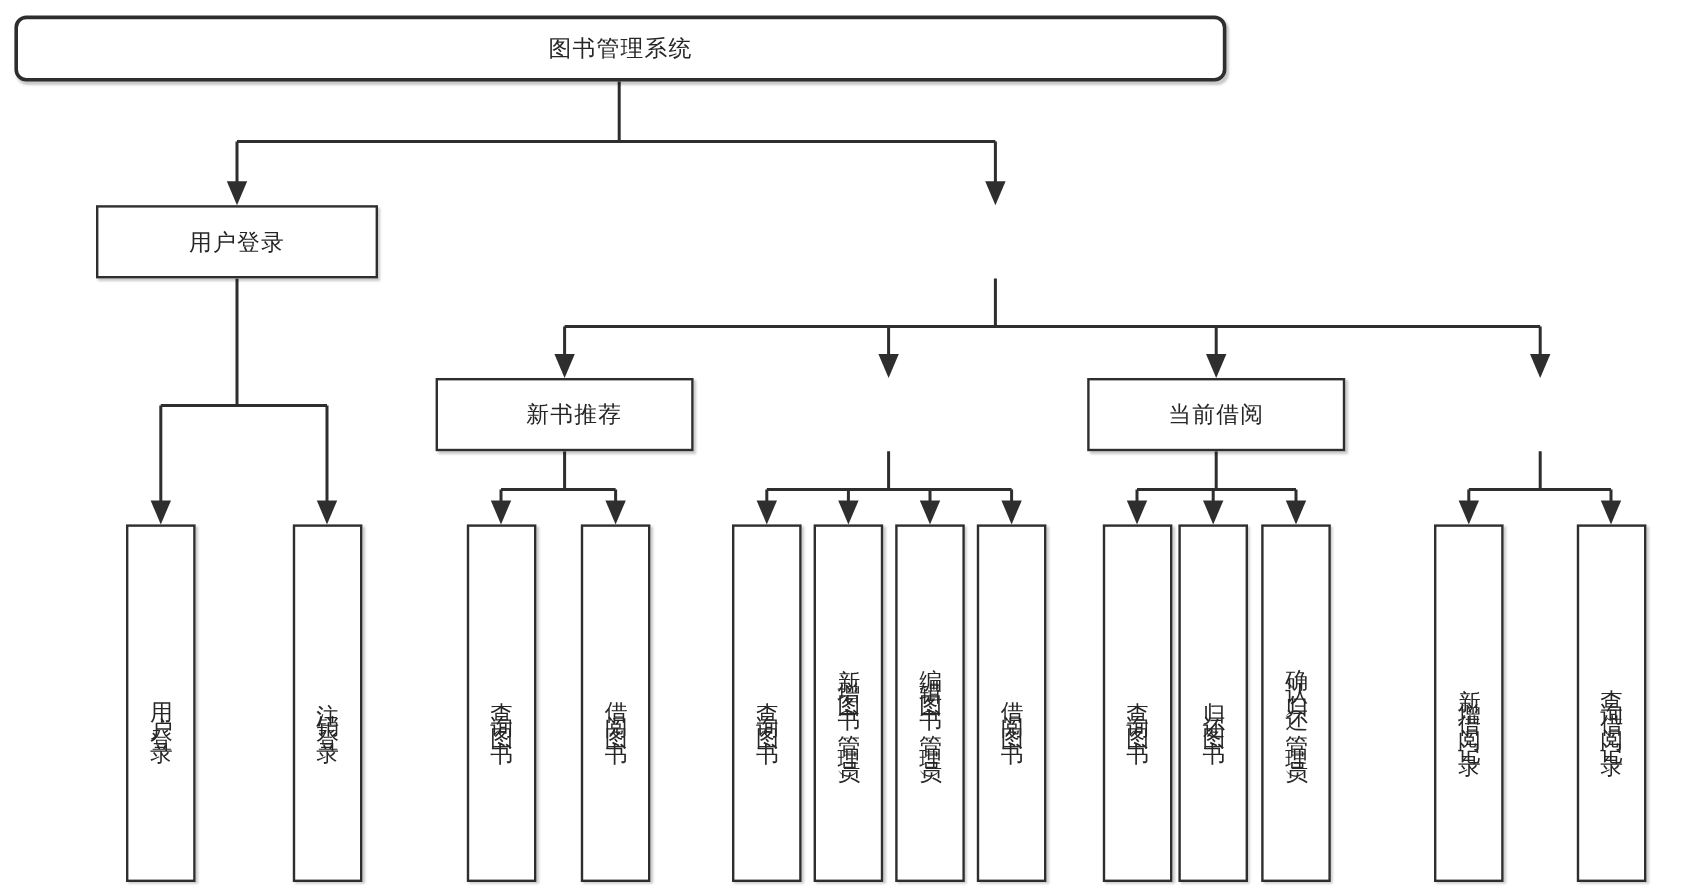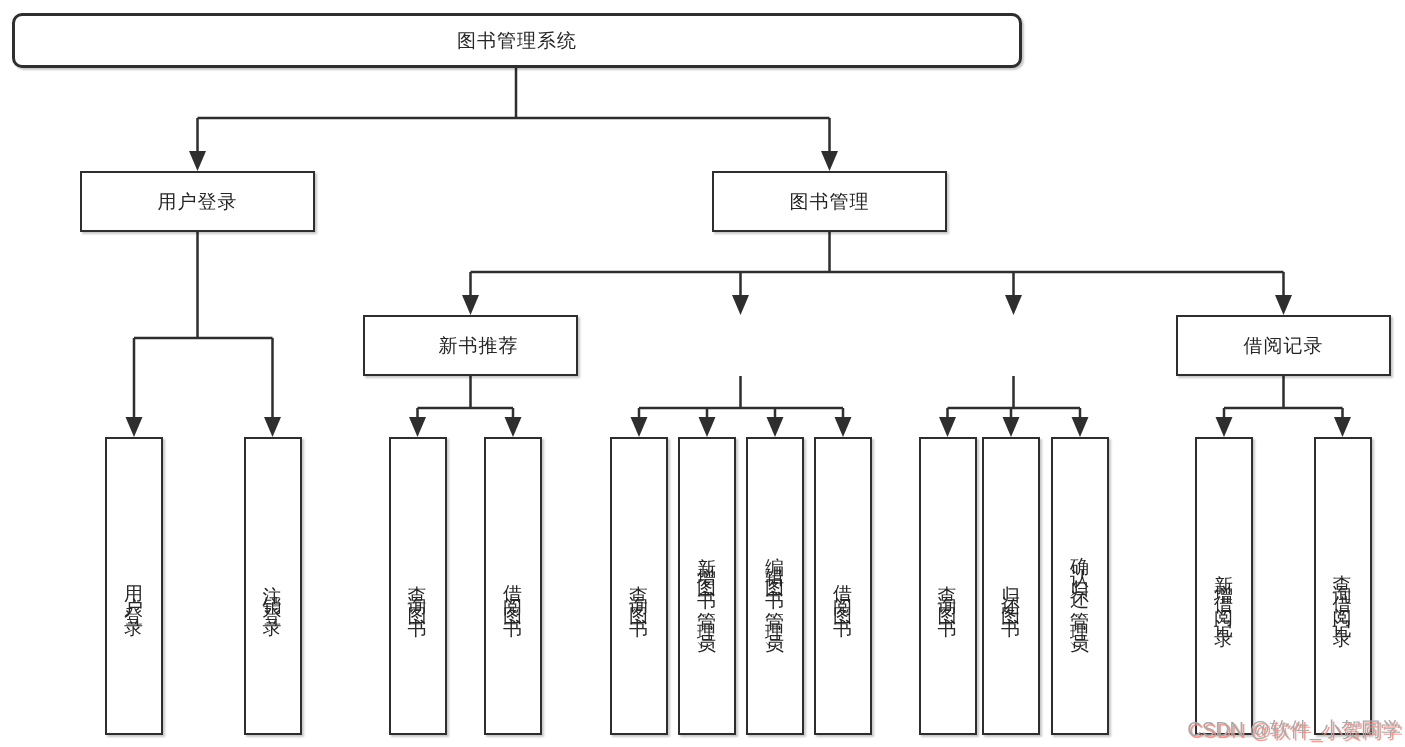--- a/index.html
+++ b/index.html
@@ -93,24 +93,23 @@
     <g>
       <path d="M1283.5 376 V408 M1224 408 H1342.5 M1224 408 V419 M1342.5 408 V419"></path>
       <polygon points="1215.5,417 1232.5,417 1224,437"></polygon>
       <polygon points="1334,417 1351,417 1342.5,437"></polygon>
     </g>
   </svg>
 
   <div class="box root" style="left:12px;top:13px;width:1010px;height:55px;border-radius:10px;">图书管理系统</div>
 
   <div class="box" style="left:80px;top:171px;width:235px;height:61px;">用户登录</div>
-  <div class="box" style="left:712px;top:171px;width:235px;height:61px;">图书管理</div>
 
   <div class="box" style="left:363px;top:315px;width:215px;height:61px;padding-left:16px;">新书推荐</div>
-  <div class="box" style="left:1176px;top:315px;width:215px;height:61px;">借阅记录</div>
+  <div class="box" style="left:906px;top:315px;width:215px;height:61px;">当前借阅</div>
 
   <div class="box leaf" style="left:105px;top:437px;width:58px;height:298px;">
     <span>用户登录</span>
   </div>
   <div class="box leaf" style="left:243.5px;top:437px;width:58px;height:298px;">
     <span>注销登录</span>
   </div>
 
   <div class="box leaf" style="left:388.5px;top:437px;width:58px;height:298px;">
     <span>查询图书</span>
@@ -142,15 +141,14 @@
     <span>确认归还（管理员）</span>
   </div>
 
   <div class="box leaf" style="left:1195px;top:437px;width:58px;height:298px;">
     <span>新增借阅记录</span>
   </div>
   <div class="box leaf" style="left:1313.5px;top:437px;width:58px;height:298px;">
     <span>查询借阅记录</span>
   </div>
 
-  <div class="watermark">CSDN @软件_小贺同学</div>
 
 </div>
 
 </body></html>

